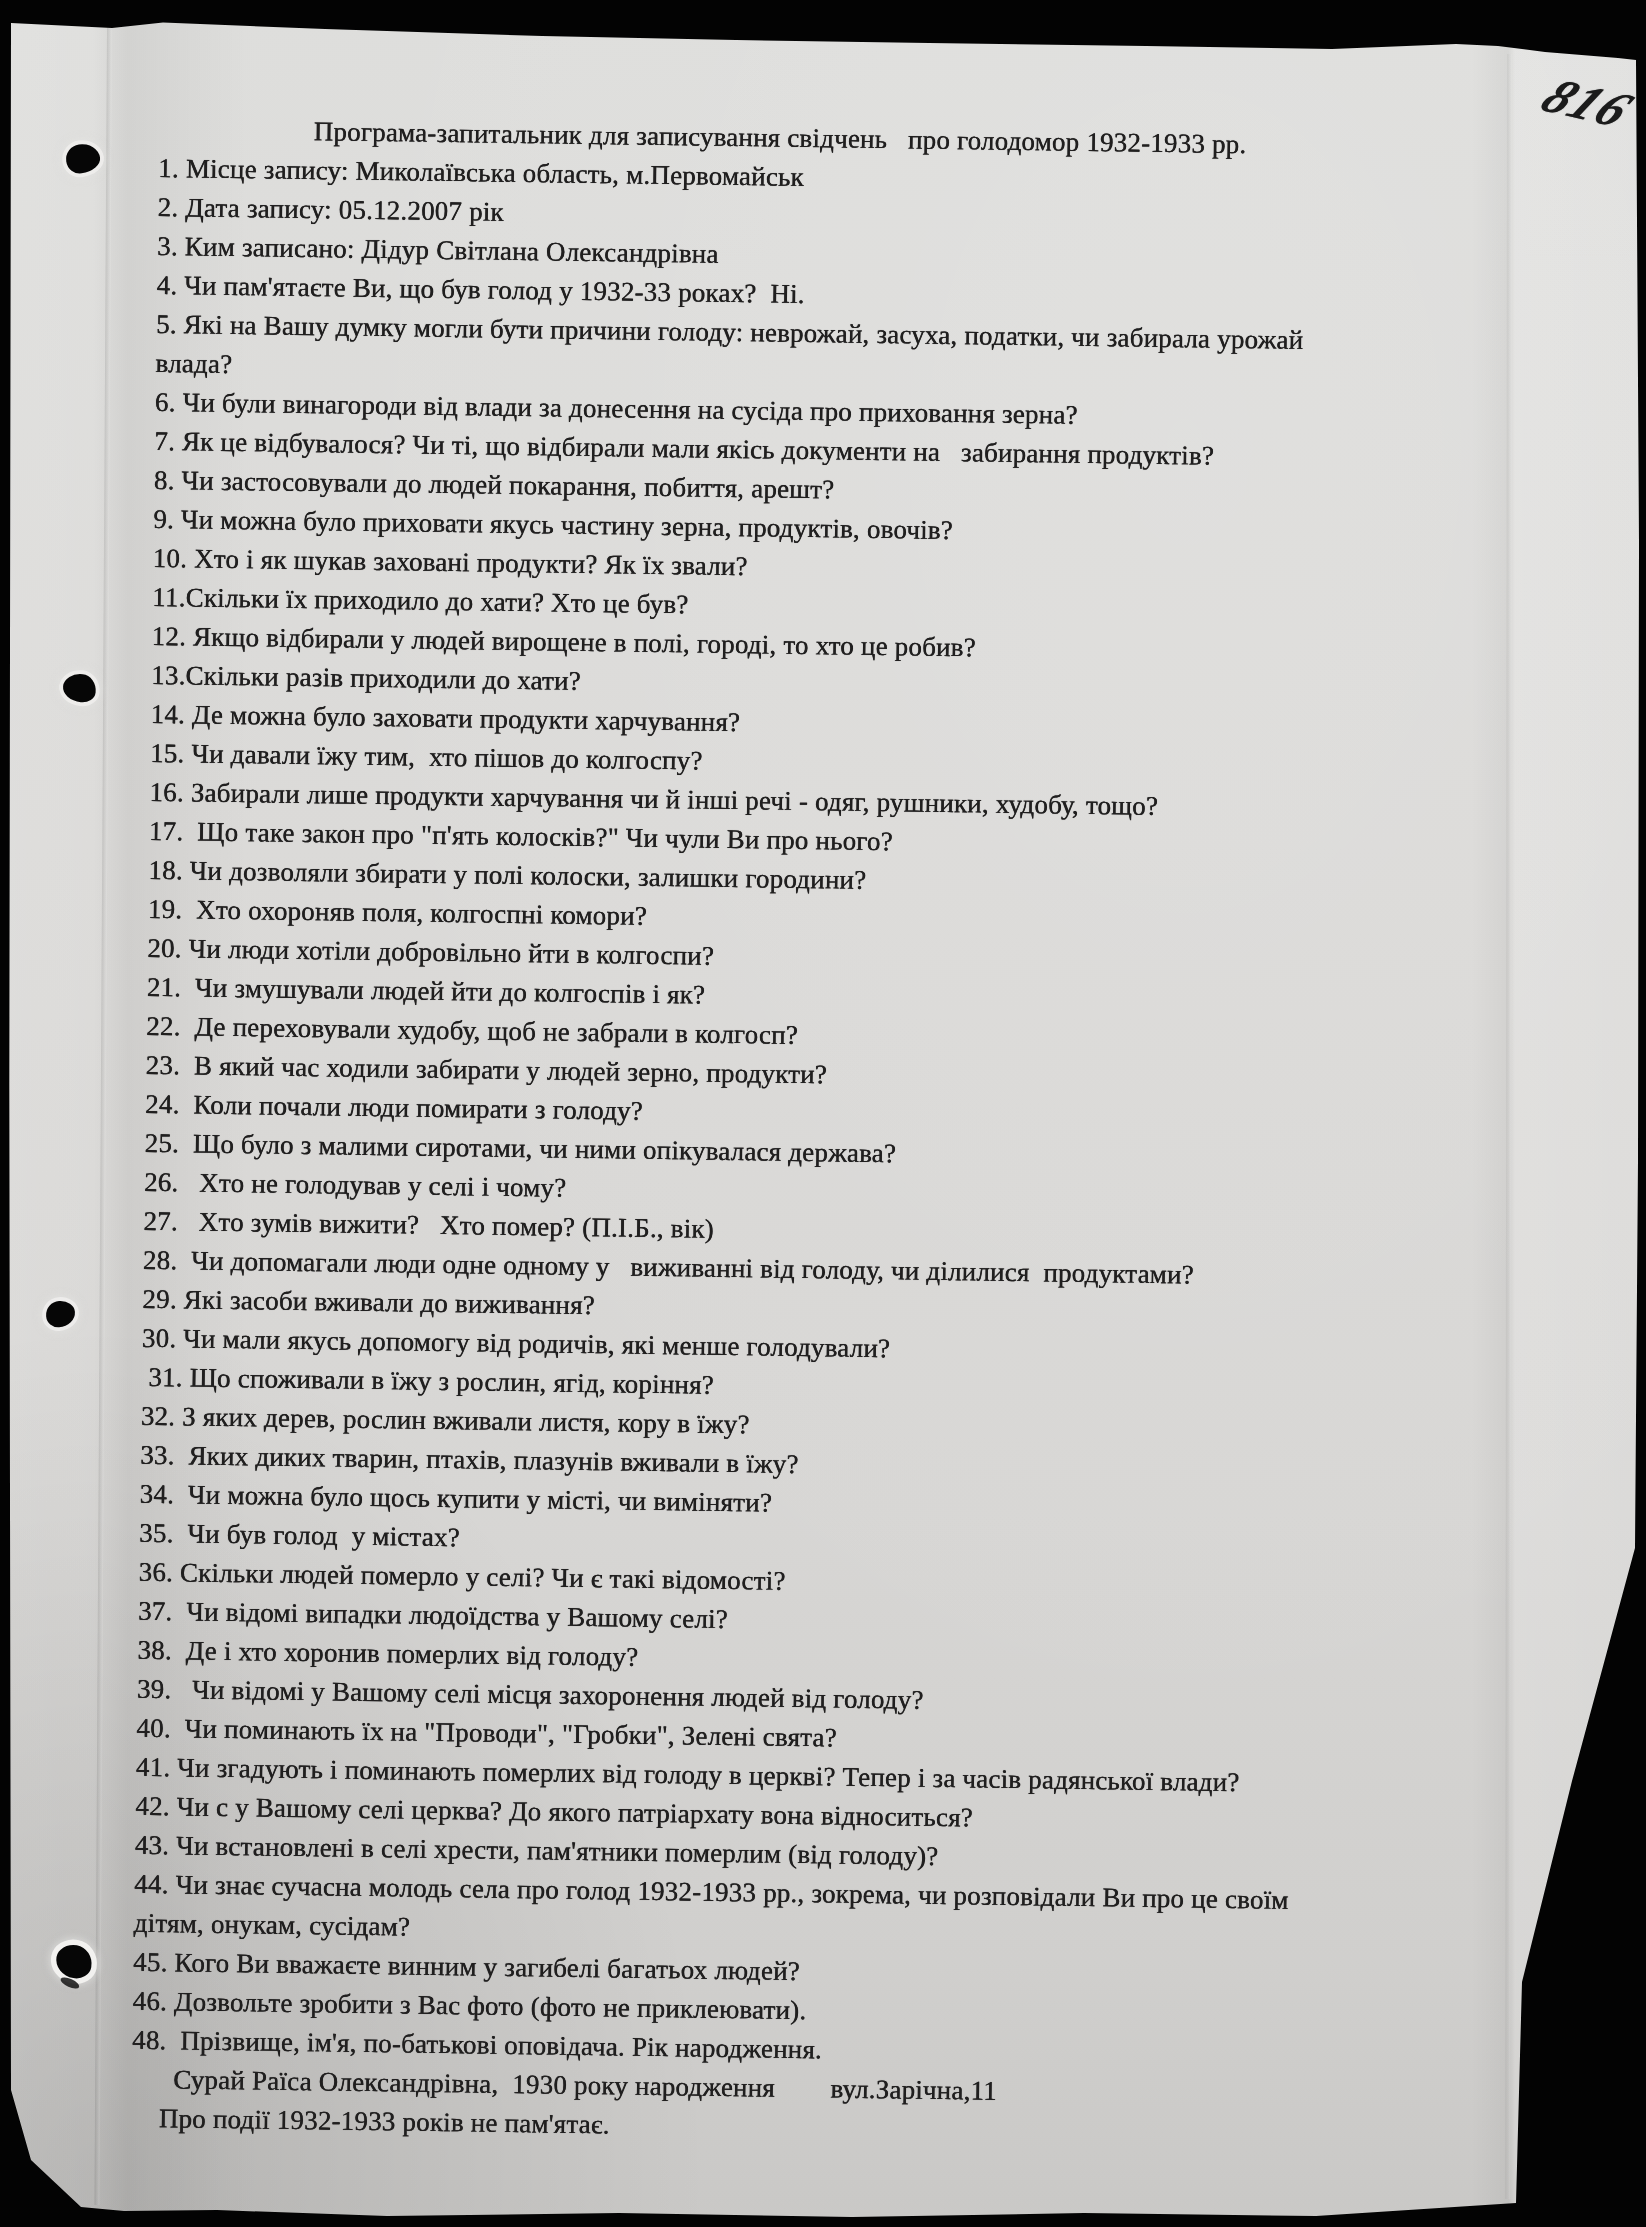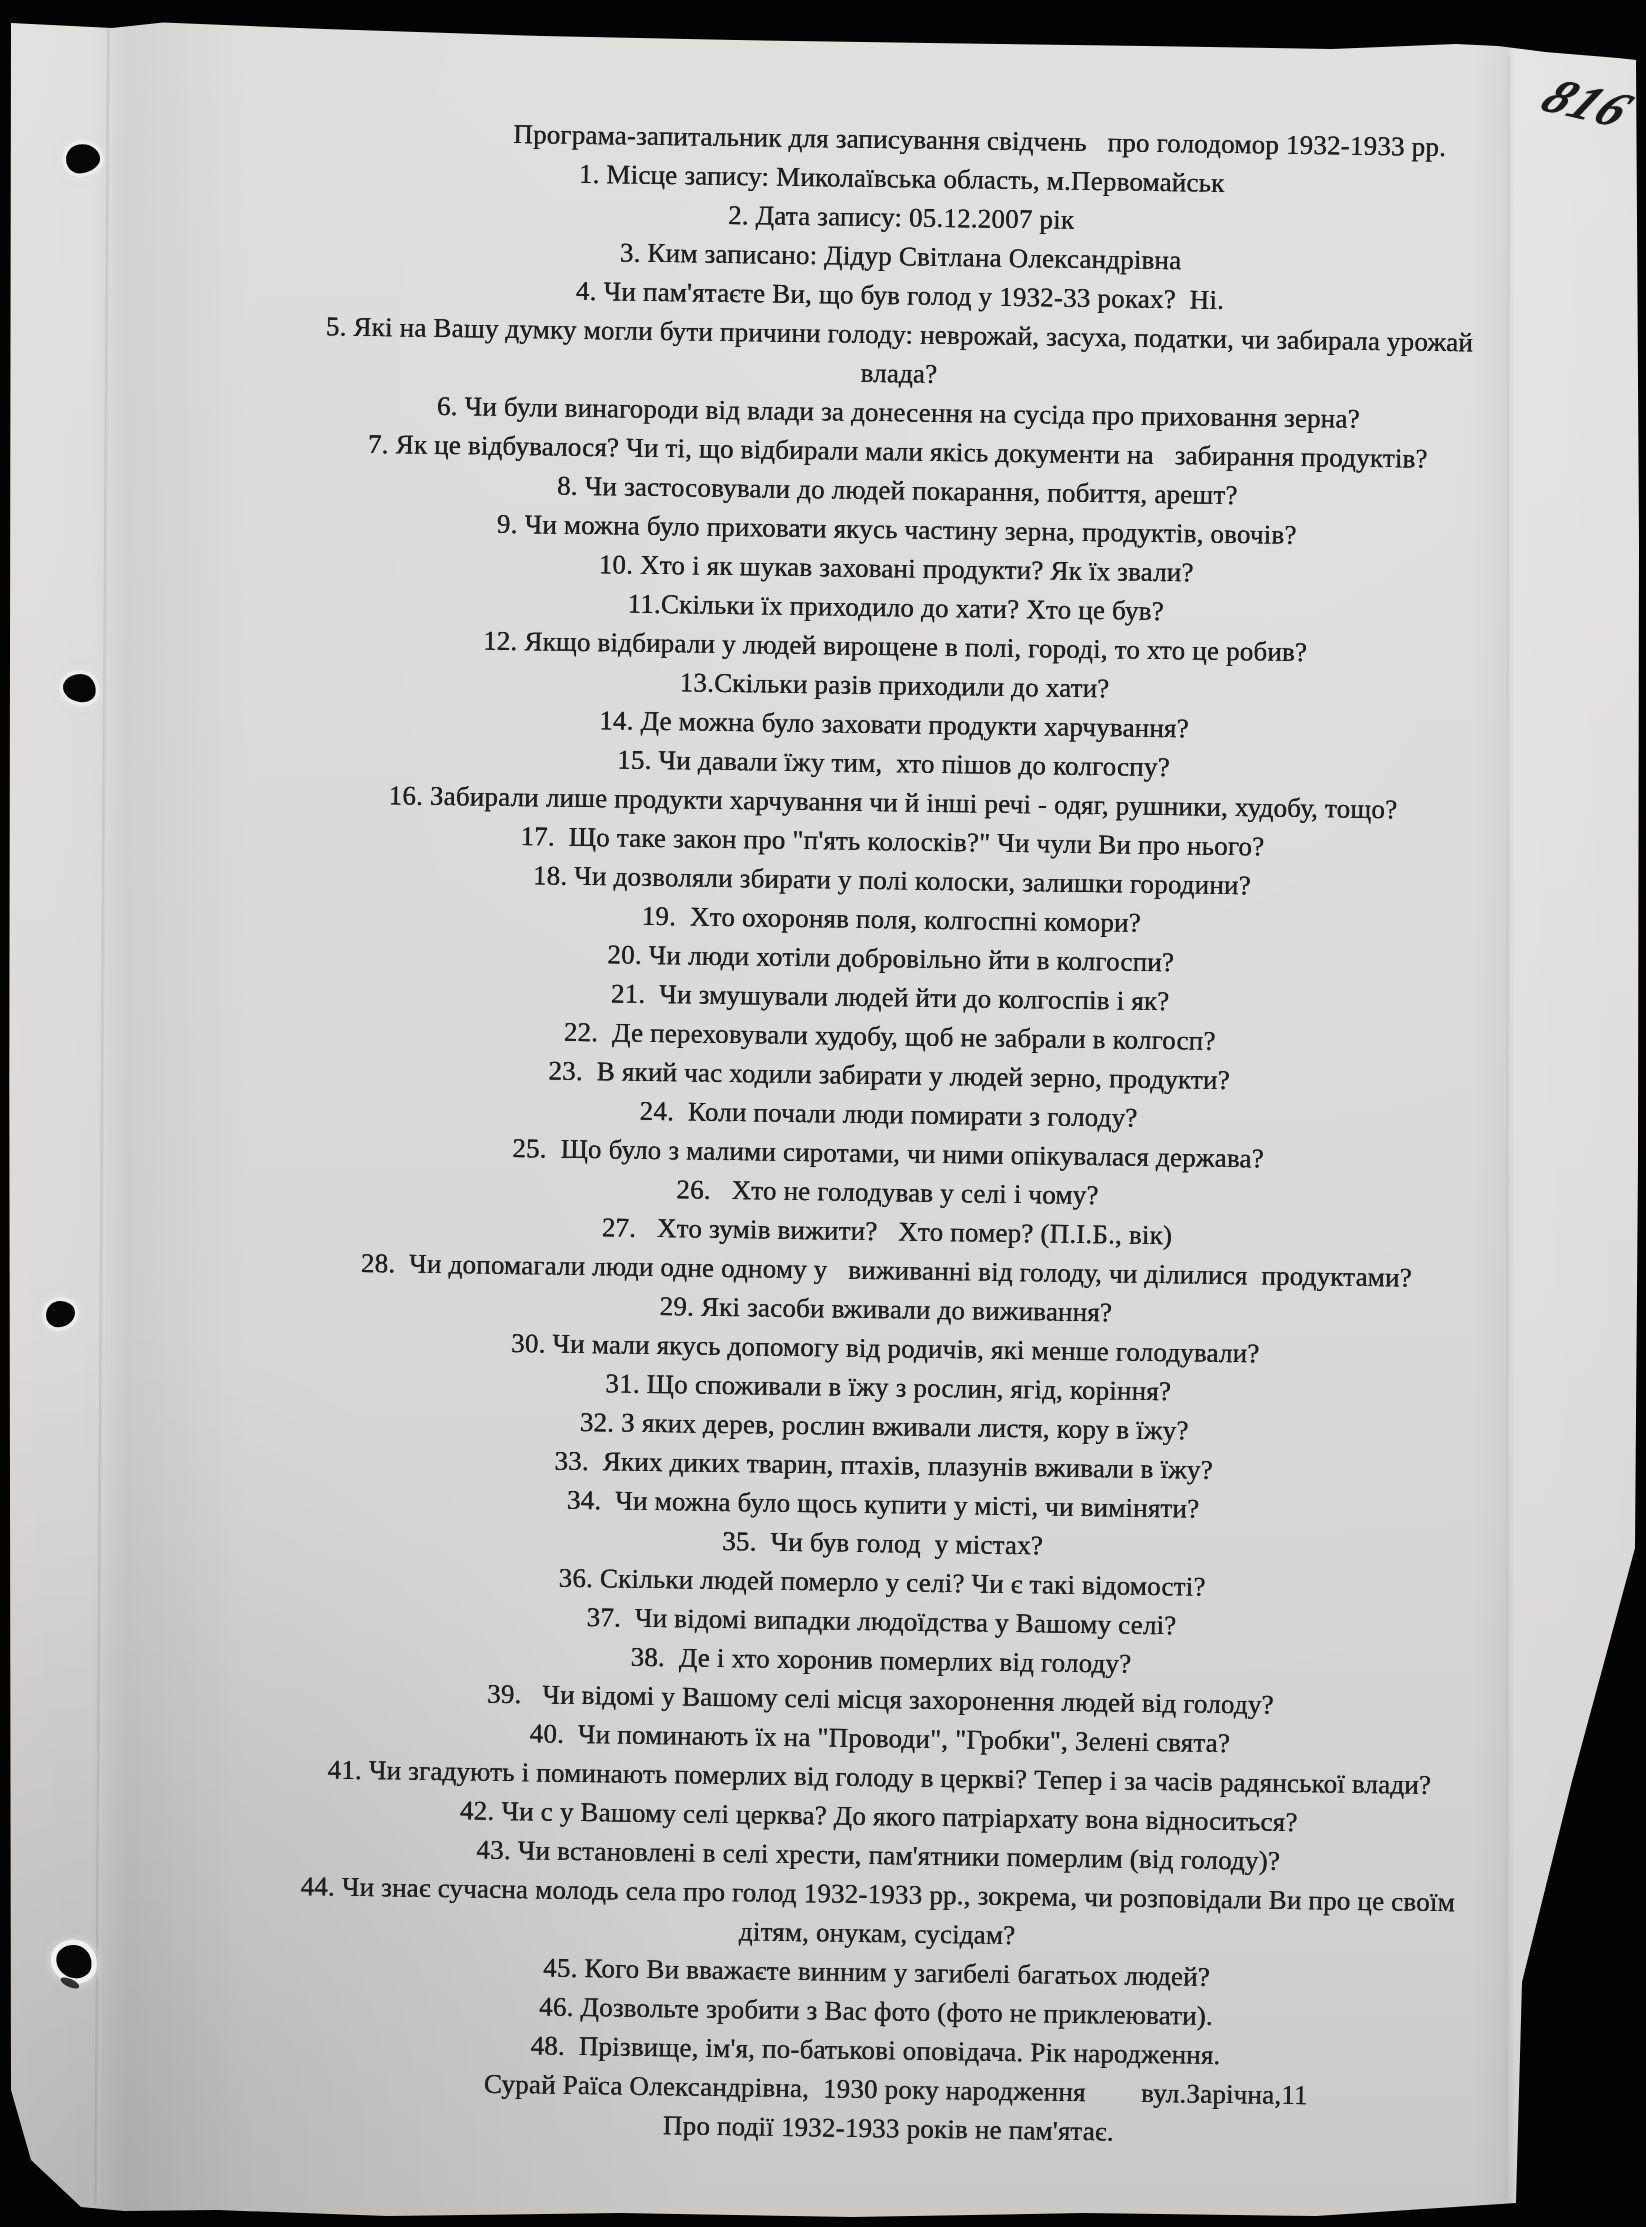--- a/index.html
+++ b/index.html
@@ -24,21 +24,20 @@
       929px 43px, 1146px 46px, 1332px 49px, 1456px 44px, 1498px 46px,
       1545px 52px, 1618px 58px, 1636px 60px,
       1639px 542px, 1638px 1161px, 1635px 1548px, 1572px 1781px,
       1522px 1982px, 1516px 2203px,
       1316px 2216px, 1084px 2213px, 852px 2217px, 619px 2213px,
       387px 2216px, 217px 2210px, 124px 2211px, 81px 2207px,
       31px 2160px, 11px 2090px, 9.3px 1084px);
     filter: drop-shadow(0 1.5px 1.5px rgba(238,160,215,0.75))
             drop-shadow(0 -0.8px 0.8px rgba(238,170,220,0.35))
             drop-shadow(1.5px 0 1.5px rgba(230,160,210,0.30));
-    text-align: center;
   }
 
   
   .crease{position:absolute;pointer-events:none;}
   .crease-left{
     left:107px;top:22px;width:4.6px;height:2183px;
     background:linear-gradient(90deg, rgba(0,0,0,0.10), rgba(255,255,255,0.14));
     transform:rotate(0.33deg);transform-origin:top center;
   }
   .crease-right{

